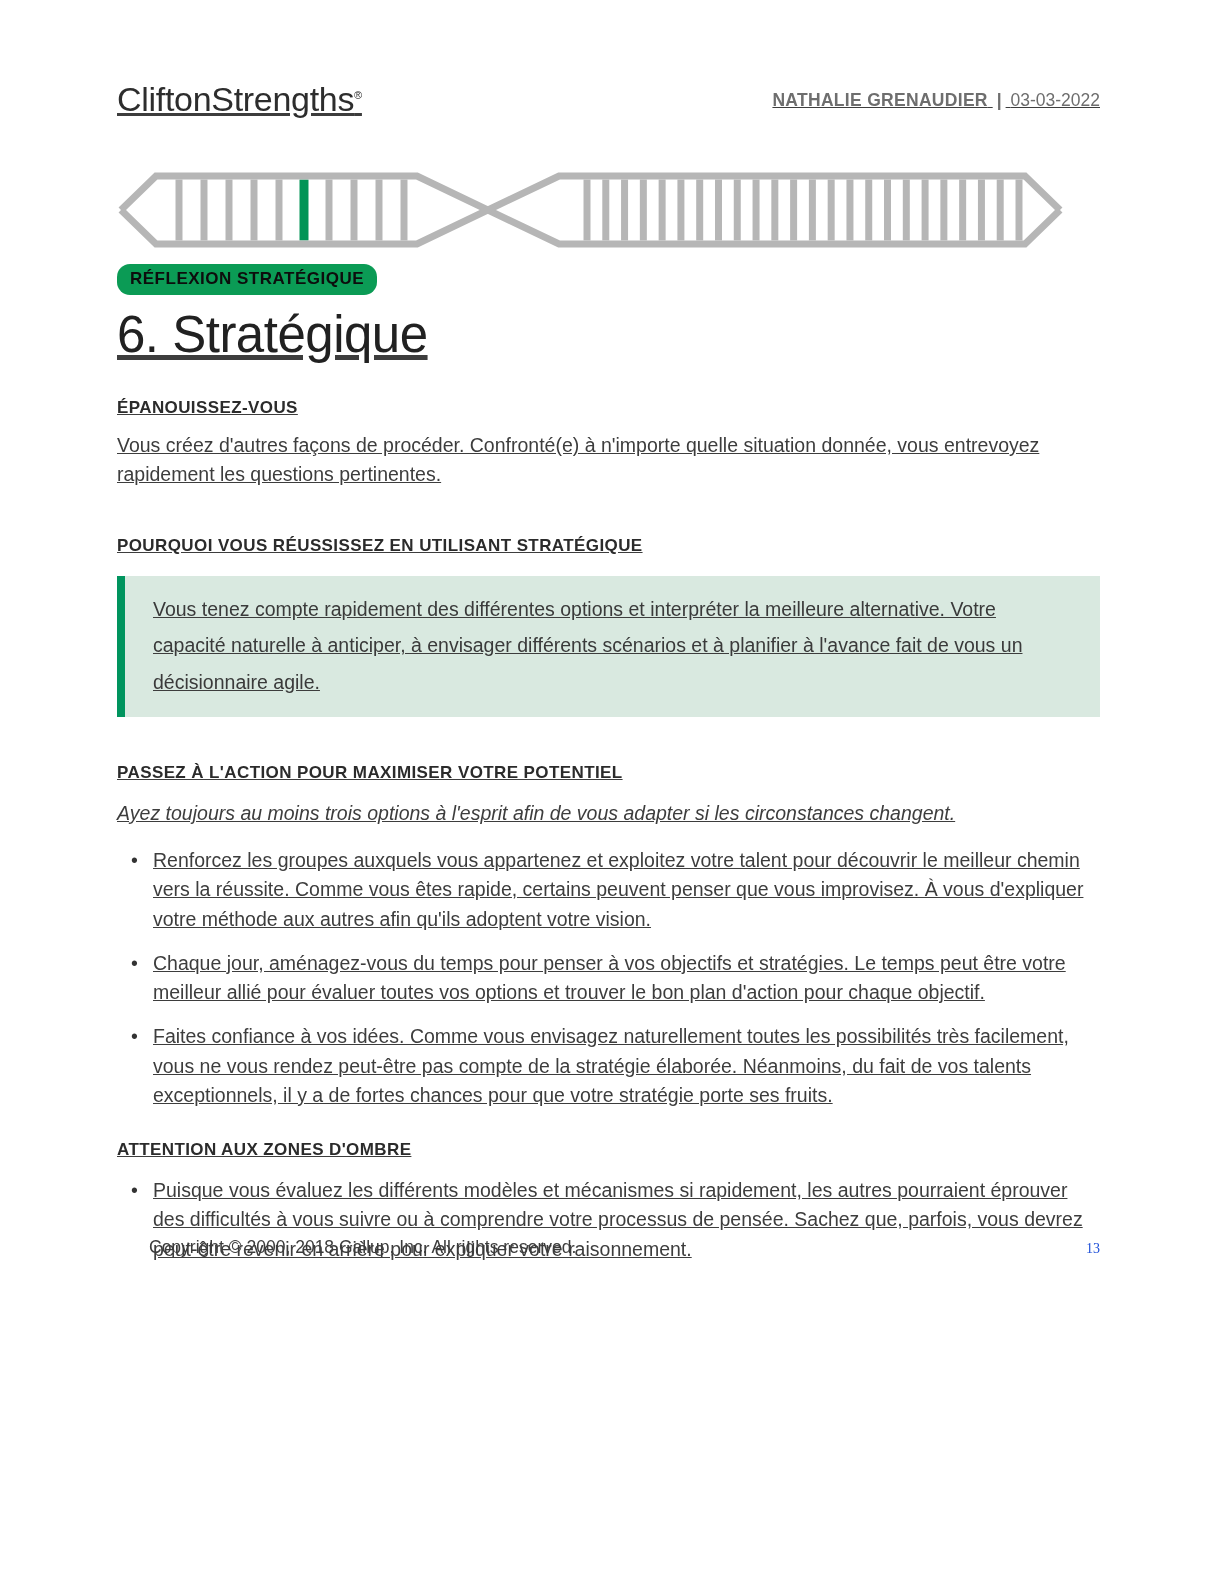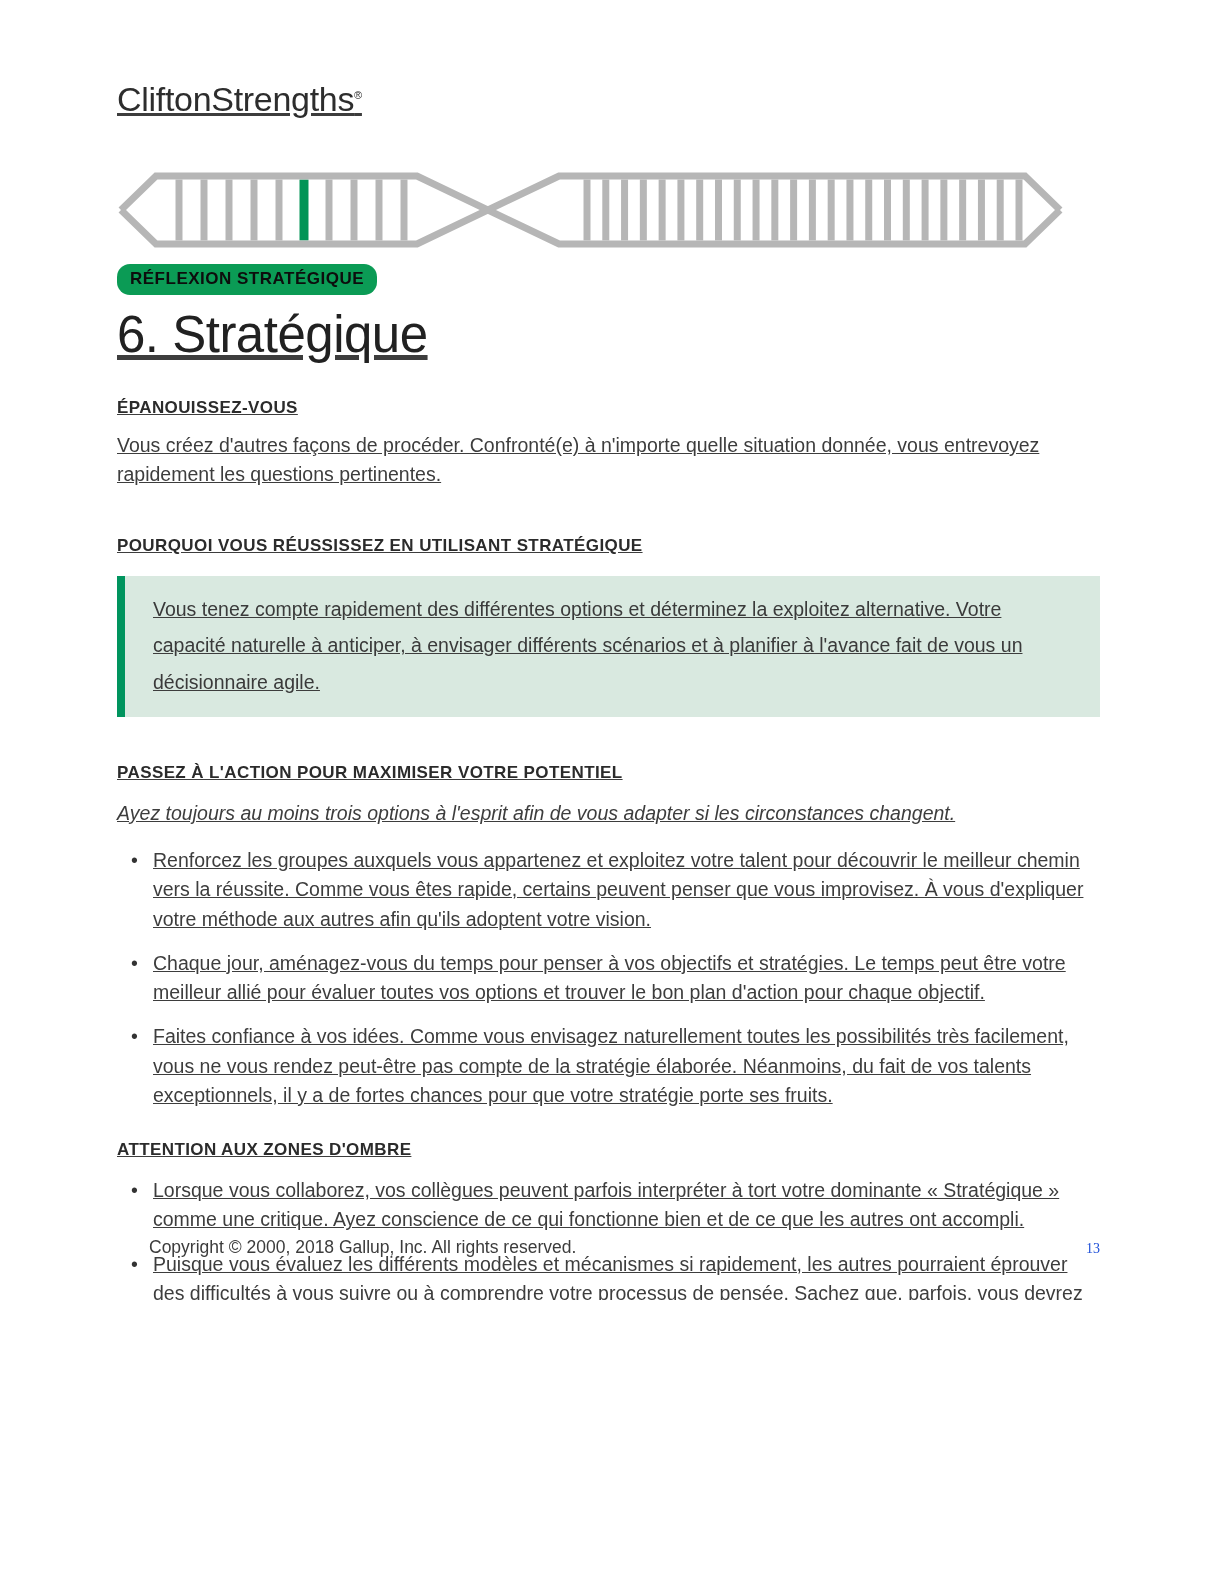--- a/index.html
+++ b/index.html
@@ -41,20 +41,25 @@
   .pagenum { font-family:"Liberation Serif", serif; font-size:14px; color:#1d4ed8; }
 </style>
 </head>
 <body>
 
 <div class="page">
 
   <header class="hdr">
     <div class="logo">
       <span>CliftonStrengths</span><sup>®</sup>
+    </div>
+    <div class="hdr-right">
+      <span class="uname">NATHALIE GRENAUDIER</span>
+      <span class="sep">|</span>
+      <span class="rdate">03-03-2022</span>
     </div>
   </header>
 
   <div class="dna">
     <svg id="dna-svg" width="972" height="82" viewBox="0 0 972 82">
         <line x1="62" x2="62" y1="10.5" y2="71.5" stroke="#b6b6b6" stroke-width="7"></line>
         <line x1="87" x2="87" y1="10.5" y2="71.5" stroke="#b6b6b6" stroke-width="7"></line>
         <line x1="112" x2="112" y1="10.5" y2="71.5" stroke="#b6b6b6" stroke-width="7"></line>
         <line x1="137" x2="137" y1="10.5" y2="71.5" stroke="#b6b6b6" stroke-width="7"></line>
         <line x1="162" x2="162" y1="10.5" y2="71.5" stroke="#b6b6b6" stroke-width="7"></line>
@@ -95,37 +100,36 @@
   <div class="badge" style="background: rgb(11, 155, 85); border-radius: 13px;">RÉFLEXION STRATÉGIQUE</div>
   <h1 class="title">6. Stratégique</h1>
 
   <section>
     <h2 class="sec">ÉPANOUISSEZ-VOUS</h2>
     <p class="body">Vous créez d'autres façons de procéder. Confronté(e) à n'importe quelle situation donnée, vous entrevoyez rapidement les questions pertinentes.</p>
   </section>
 
   <section>
     <h2 class="sec mt-lg">POURQUOI VOUS RÉUSSISSEZ EN UTILISANT STRATÉGIQUE</h2>
-    <div class="quote" id="why-quote" style="background: rgb(217, 233, 224); border-left: 8px solid rgb(0, 148, 94);">Vous tenez compte rapidement des différentes options et déterminez la exploitez alternative. Votre capacité naturelle à anticiper, à envisager différents scénarios et à planifier à l'avance fait de vous un décisionnaire agile.</div>
+    <div class="quote" id="why-quote" style="background: rgb(217, 233, 224); border-left: 8px solid rgb(0, 148, 94);">Vous tenez compte rapidement des différentes options et interpréter la meilleure alternative. Votre capacité naturelle à anticiper, à envisager différents scénarios et à planifier à l'avance fait de vous un décisionnaire agile.</div>
   </section>
 
   <section>
     <h2 class="sec mt-lg">PASSEZ À L'ACTION POUR MAXIMISER VOTRE POTENTIEL</h2>
     <p class="lead-italic">Ayez toujours au moins trois options à l'esprit afin de vous adapter si les circonstances changent.</p>
     <ul class="blist">
       <li>Renforcez les groupes auxquels vous appartenez et exploitez votre talent pour découvrir le meilleur chemin vers la réussite. Comme vous êtes rapide, certains peuvent penser que vous improvisez. À vous d'expliquer votre méthode aux autres afin qu'ils adoptent votre vision.</li>
       <li>Chaque jour, aménagez-vous du temps pour penser à vos objectifs et stratégies. Le temps peut être votre meilleur allié pour évaluer toutes vos options et trouver le bon plan d'action pour chaque objectif.</li>
       <li>Faites confiance à vos idées. Comme vous envisagez naturellement toutes les possibilités très facilement, vous ne vous rendez peut-être pas compte de la stratégie élaborée. Néanmoins, du fait de vos talents exceptionnels, il y a de fortes chances pour que votre stratégie porte ses fruits.</li>
     </ul>
   </section>
 
   <section>
     <h2 class="sec mt-md">ATTENTION AUX ZONES D'OMBRE</h2>
     <ul class="blist">
-      <li>Lorsque vous collaborez, vos collègues peuvent parfois interpréter à tort votre dominante « Stratégique » comme une critique. Ayez conscience de ce qui fonctionne bien et de ce que les autres ont accompli.</li>
       <li>Puisque vous évaluez les différents modèles et mécanismes si rapidement, les autres pourraient éprouver des difficultés à vous suivre ou à comprendre votre processus de pensée. Sachez que, parfois, vous devrez peut-être revenir en arrière pour expliquer votre raisonnement.</li>
     </ul>
   </section>
 
   <footer class="ftr">
     <span>Copyright © 2000, 2018 Gallup, Inc. All rights reserved.</span>
     <span class="pagenum">13</span>
   </footer>
 
 </div>

